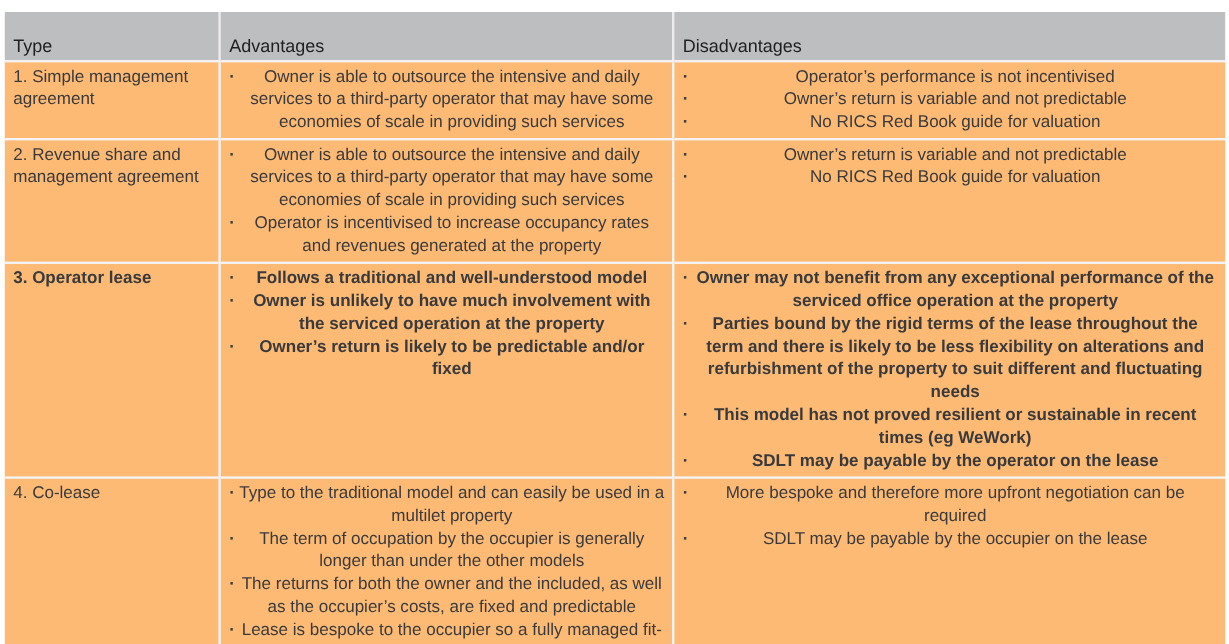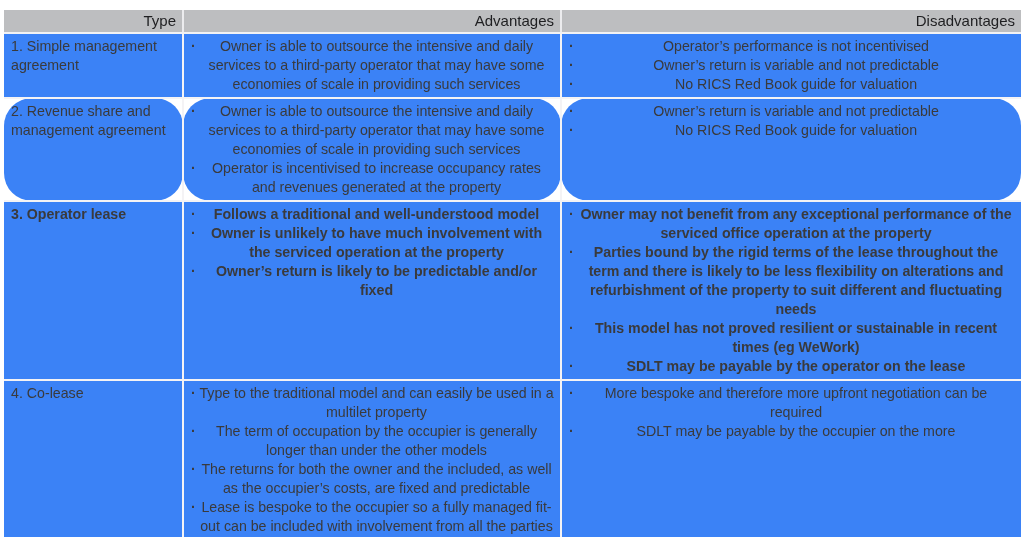--- a/index.html
+++ b/index.html
@@ -3,32 +3,32 @@
 <meta charset="utf-8">
 <style>
   html, body { margin: 0; padding: 0; background: #ffffff; }
   body { width: 1024px; height: 537px; position: relative; overflow: hidden;
          font-family: "Liberation Sans", sans-serif; color: #3a3a3c; }
   table { position: absolute; left: 4px; top: 10px; width: 1017px;
           border-collapse: collapse; table-layout: fixed; }
   col.c1 { width: 179px; }
   col.c2 { width: 378px; }
   col.c3 { width: 460px; }
-  th { background: #bdbec0; text-align: right; font-weight: normal; color: #1f1f21;
-       font-size: 15px; padding: 0 6px 2px 7px; height: 20px;
+  th { background: #bdbec0; text-align: left; font-weight: normal; color: #1f1f21;
+       font-size: 15px; padding: 18px 6px 2px 7px; height: 20px;
        border-left: 2px solid #ececee; border-bottom: 2px solid #f2f2f4; }
   th:first-child { border-left: none; }
-  td { background: #3b82f6; vertical-align: top; font-size: 14.2px; line-height: 19px;
+  td { background: #fdba74; vertical-align: top; font-size: 14.2px; line-height: 19px;
        padding: 3px 6px 3px 7px; border-left: 2px solid #f4f3f5; border-top: 2px solid #f4f3f5; }
   td:first-child { border-left: none; }
   ul { list-style: none; margin: 0; padding: 0; text-align: center; }
   li { position: relative; padding-left: 8px; }
   li::before { content: "\00B7"; position: absolute; left: 0; top: 0; font-weight: bold; }
   tr.r1 td { height: 56px; }
-  tr.r2 td { height: 95px; border-radius: 28px; }
+  tr.r2 td { height: 95px; }
   tr.r3 td { height: 151px; font-weight: bold; }
   tr.r4 td { height: 166px; margin-top: 18px; }
 </style>
 </head>
 <body>
 
 <table>
   <colgroup>
       <col class="c1">
       <col class="c2">
@@ -96,18 +96,18 @@
           <ul>
         <li>Type to the traditional model and can easily be used in a multilet property</li>
         <li>The term of occupation by the occupier is generally longer than under the other models</li>
         <li>The returns for both the owner and the included, as well as the occupier’s costs, are fixed and predictable</li>
         <li>Lease is bespoke to the occupier so a fully managed fit-out can be included with involvement from all the parties</li>
       </ul>
         </td>
       <td>
           <ul>
         <li>More bespoke and therefore more upfront negotiation can be required</li>
-        <li>SDLT may be payable by the occupier on the more</li>
+        <li>SDLT may be payable by the occupier on the lease</li>
       </ul>
         </td>
     </tr>
   </tbody>
 </table>
 
 </body></html>

